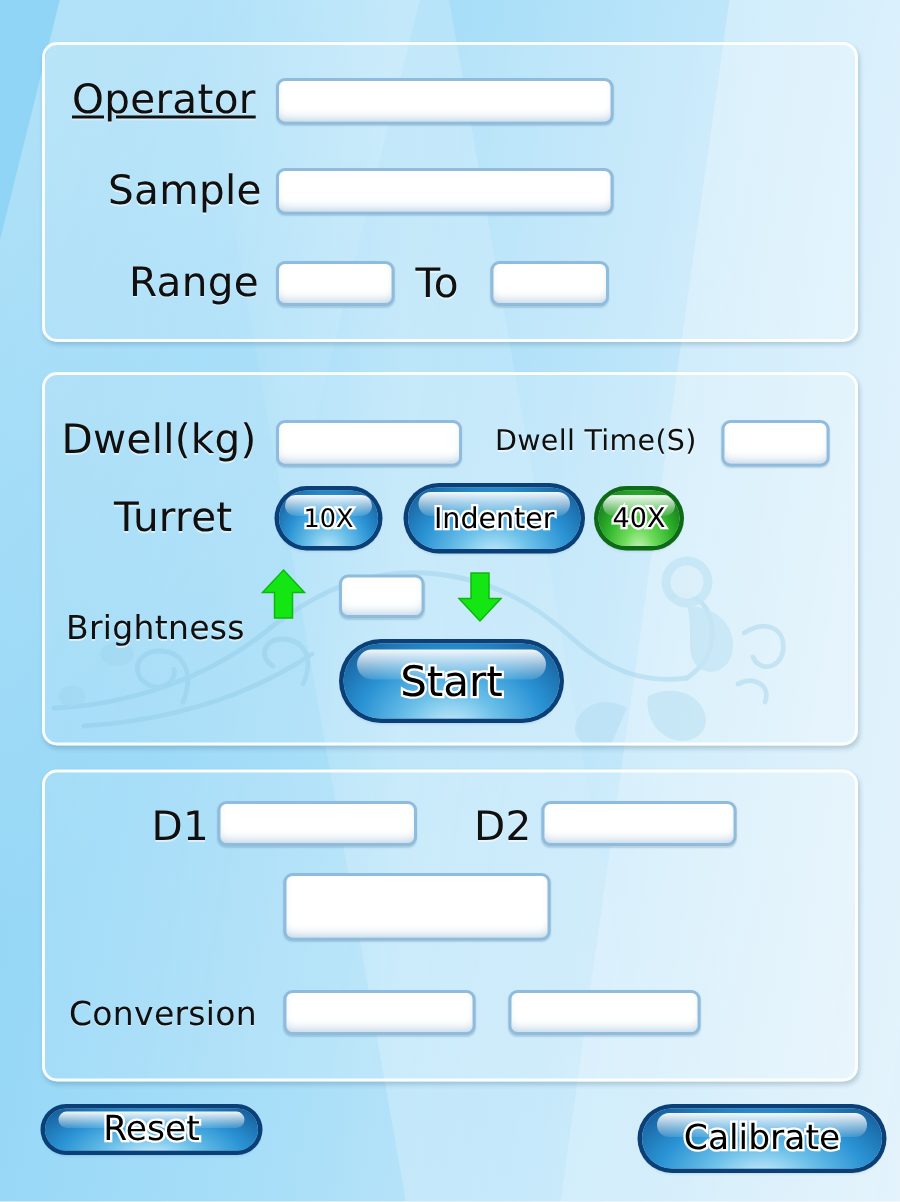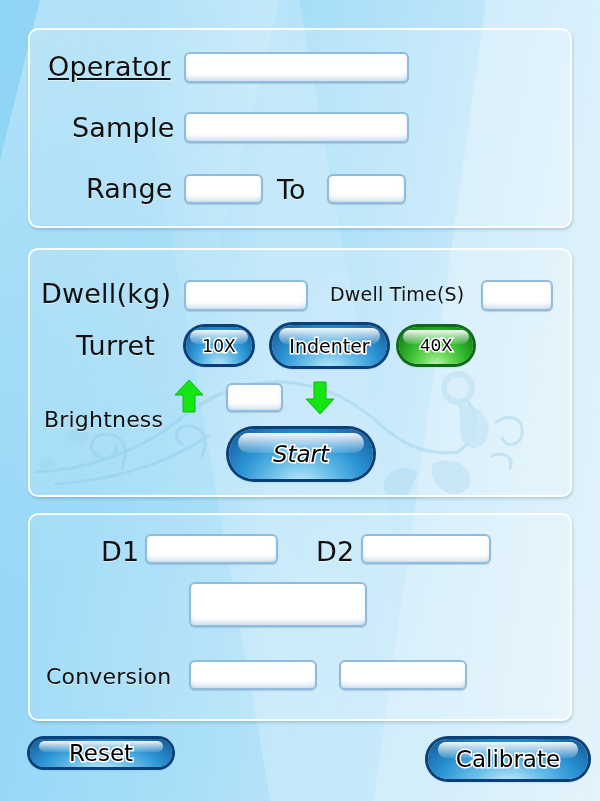--- a/index.html
+++ b/index.html
@@ -146,25 +146,25 @@
     background:
       radial-gradient(ellipse at 50% 115%, #d8f8cf 0%, #6fdc5c 28%, #2fb42b 60%, #0c6b16 100%);
     box-shadow: 0 0 0 3px #0d6b17, 0 2px 3px rgba(20,60,25,0.45);
   }
 
   
   #btn-10x      { left: 186px; top: 327px; width: 66px;  height: 37px; }
   #btn-10x .cap { font-size: 17px; }
   #btn-indenter { left: 272px; top: 325px; width: 115px; height: 41px; }
   #btn-indenter .cap { font-size: 19px; }
-  #btn-40x      { left: 399px; top: 327px; width: 74px;  height: 37px; font-family: Liberation Mono, monospace; }
+  #btn-40x      { left: 399px; top: 327px; width: 54px;  height: 37px; }
   #btn-40x .cap { font-size: 18px; }
 
   #btn-start      { left: 229px; top: 429px; width: 144px; height: 50px; }
-  #btn-start .cap { font-size: 23px; font-style: italic; }
+  #btn-start .cap { font-size: 28px; }
 
   #btn-reset      { left: 30px;  top: 739px; width: 142px; height: 28px; }
   #btn-reset .cap { font-size: 23px; }
   #btn-calibrate      { left: 428px; top: 739px; width: 160px; height: 40px; }
   #btn-calibrate .cap { font-size: 23px; }
 
   
   .arrow-btn {
     position: absolute;
     width: 30px;

